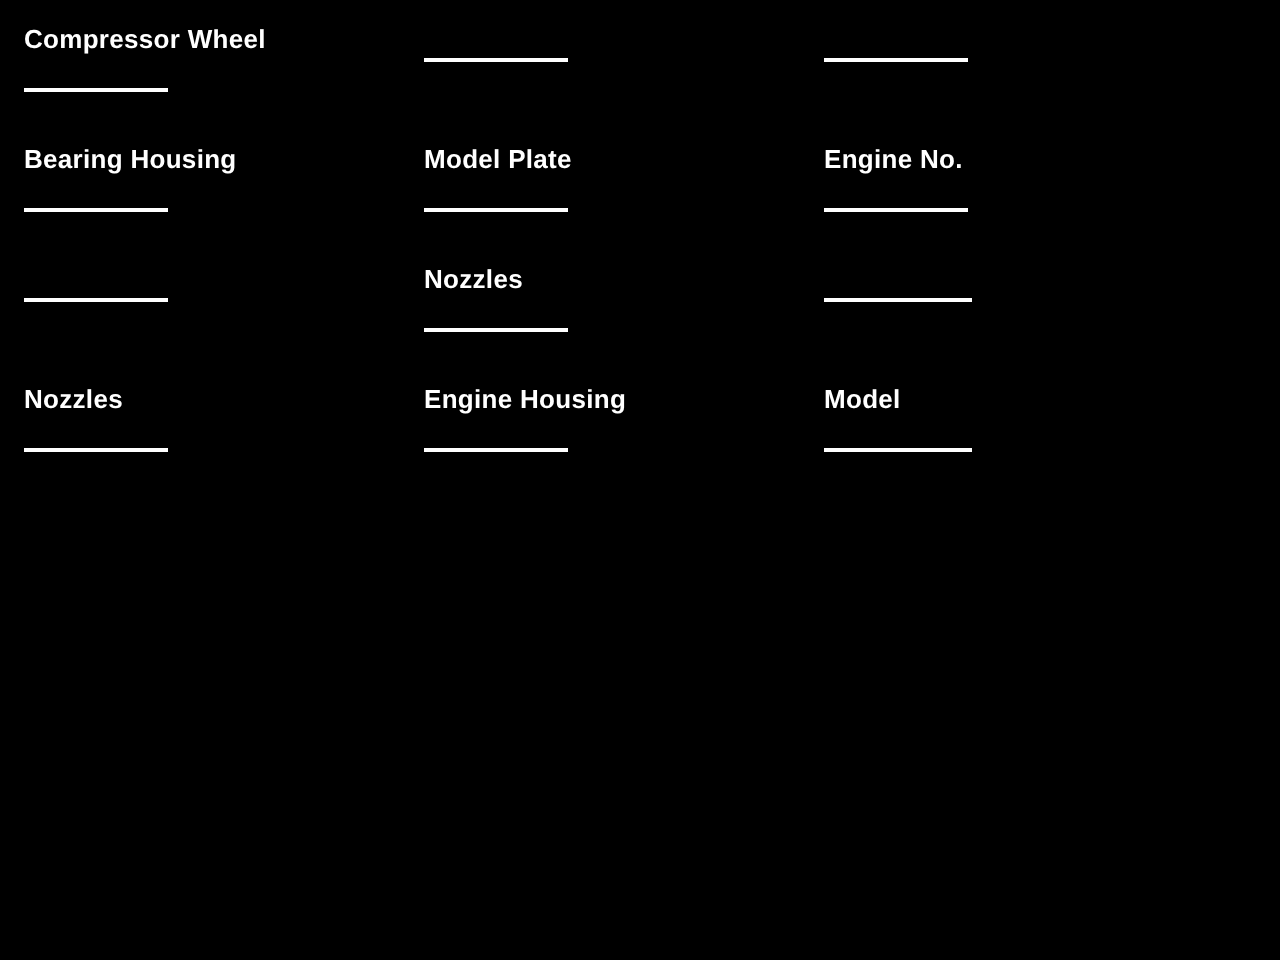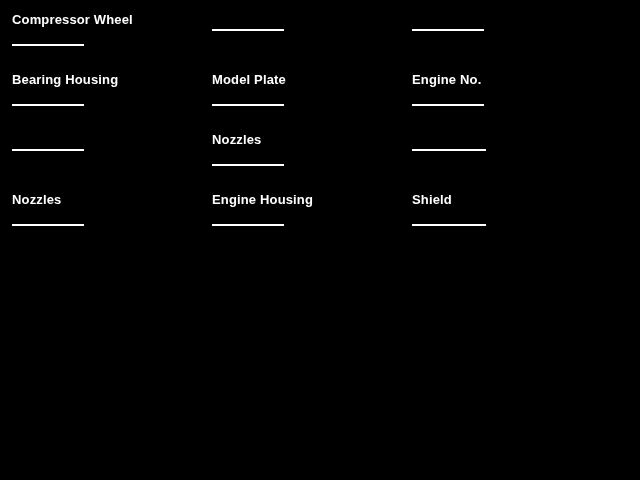--- a/index.html
+++ b/index.html
@@ -100,18 +100,18 @@
       <div class="field-label">Nozzles</div>
       <div class="field-rule"></div>
     </div>
 
     <div class="field">
       <div class="field-label">Engine Housing</div>
       <div class="field-rule"></div>
     </div>
 
     <div class="field">
-      <div class="field-label">Shield</div>
+      <div class="field-label">Model</div>
       <div class="field-rule wide"></div>
     </div>
 
   </div>
 </div>
 
 </body></html>

